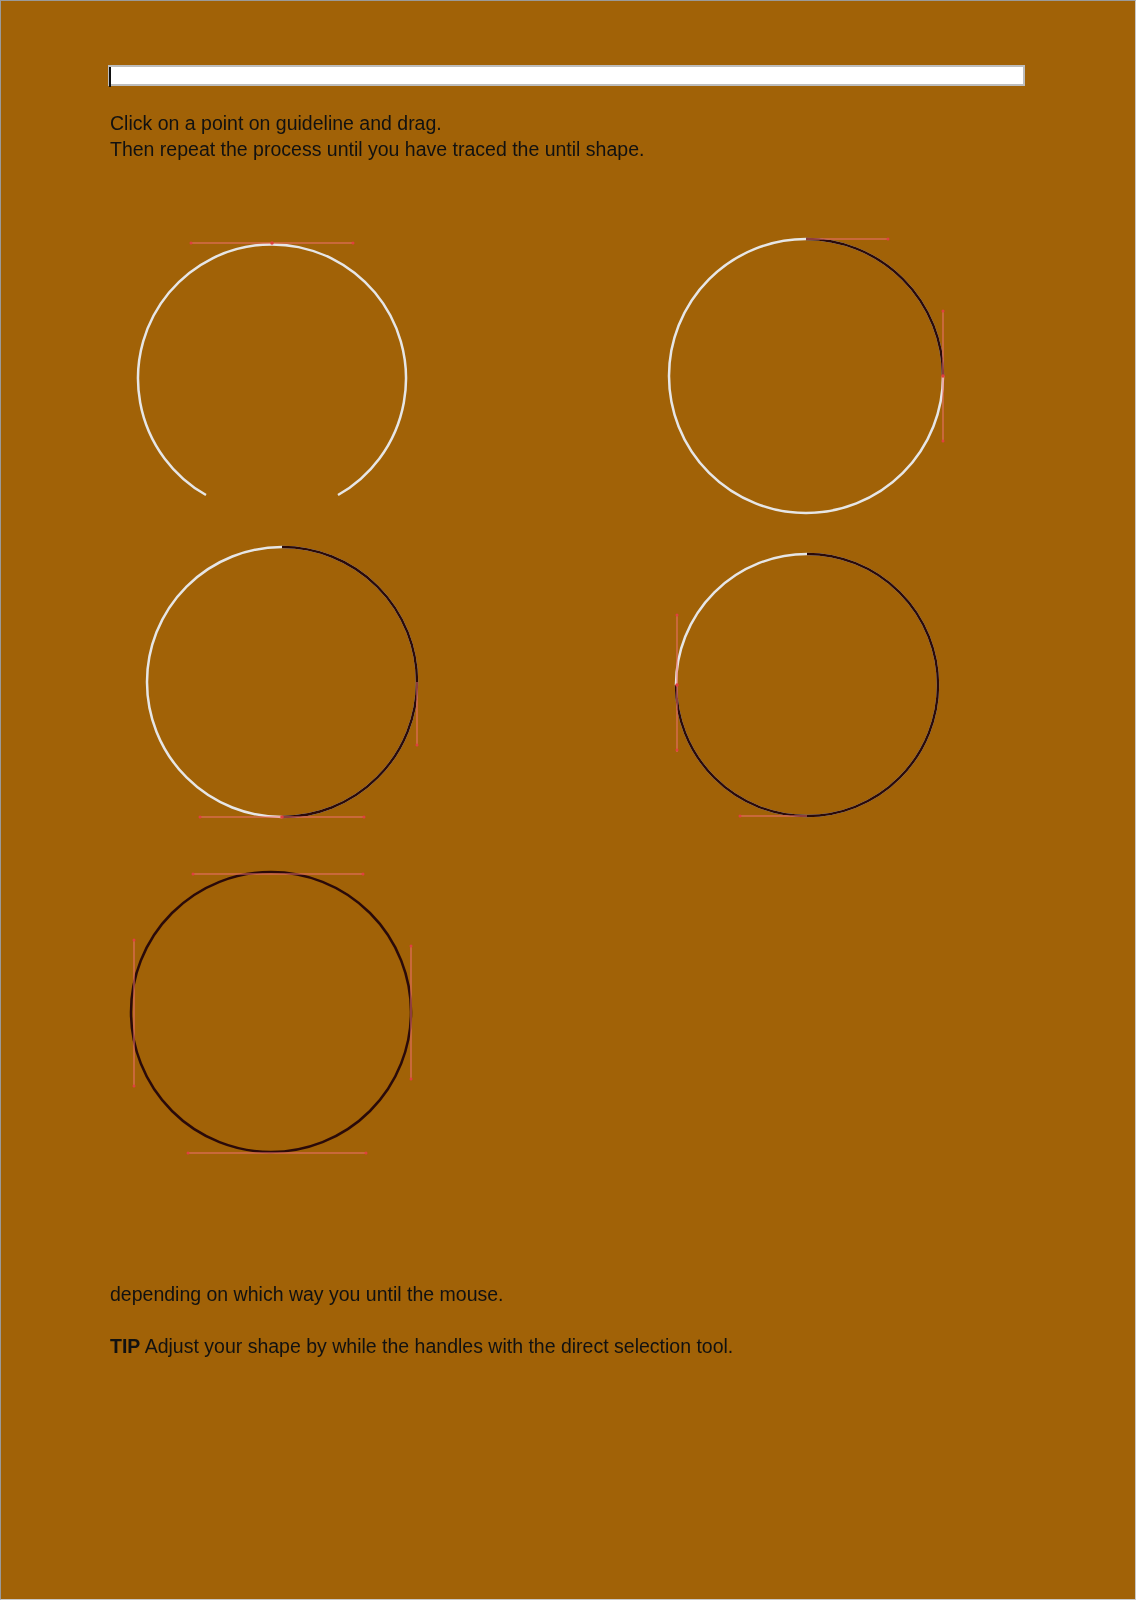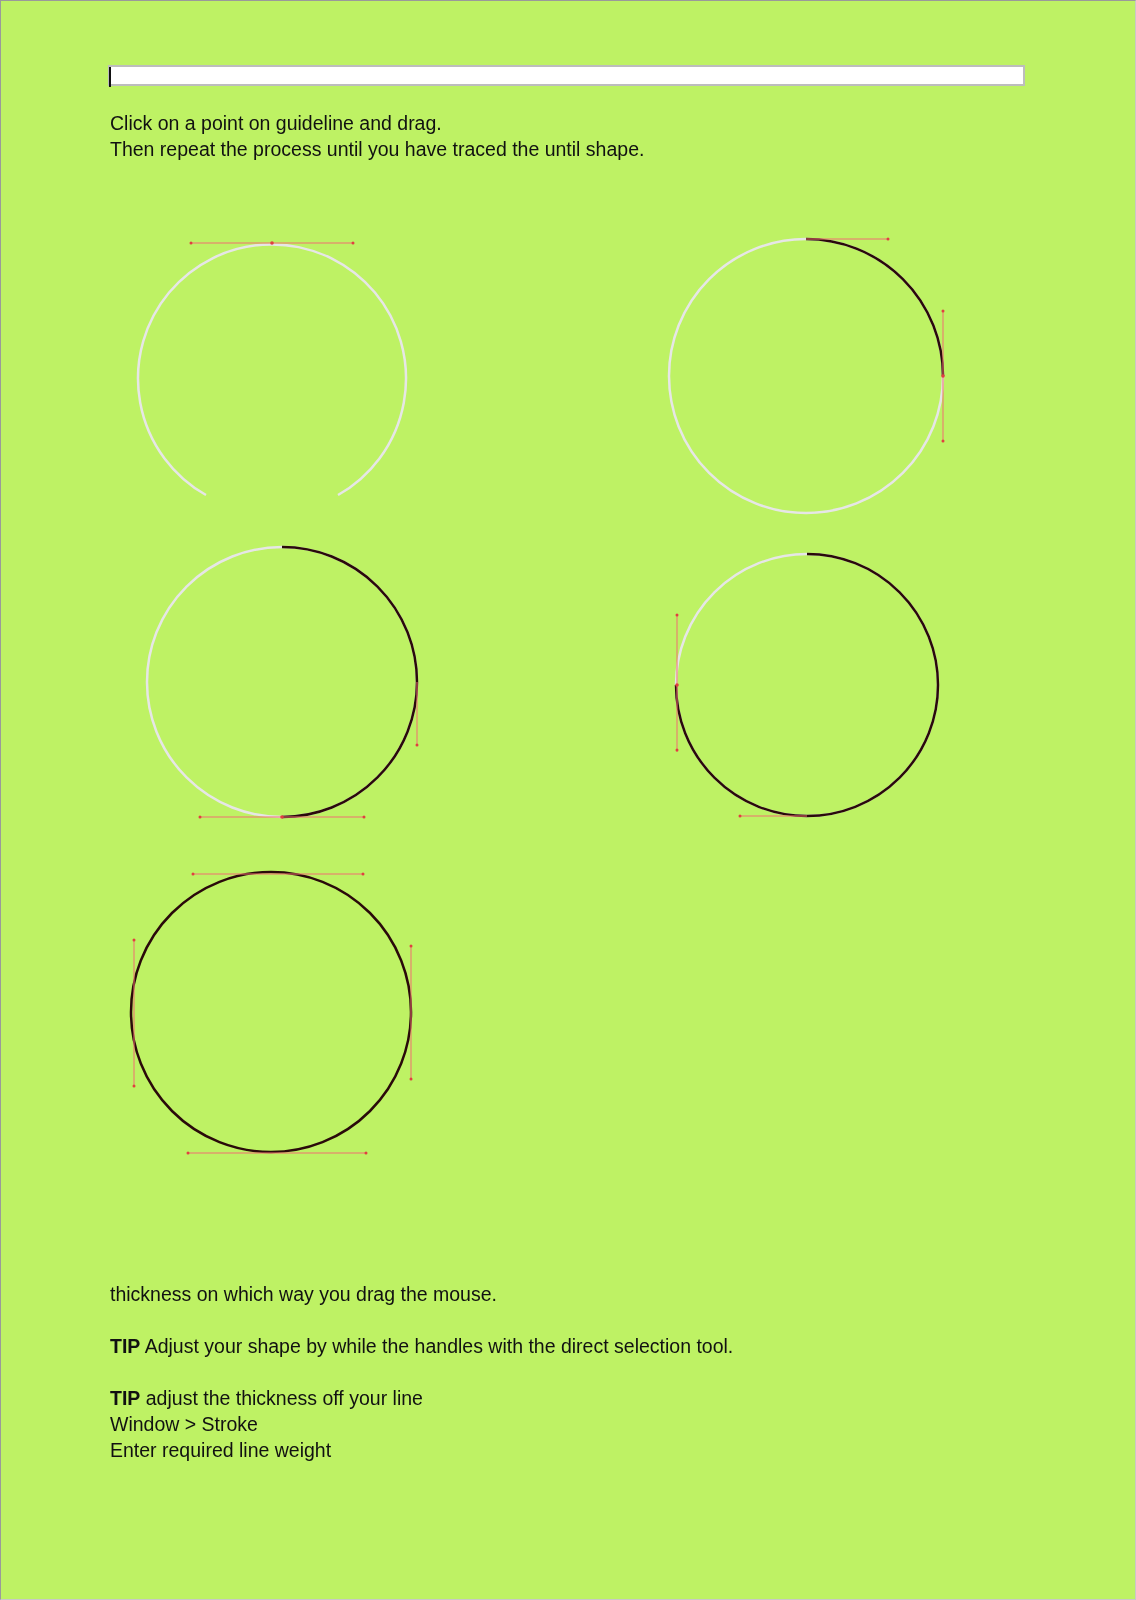--- a/index.html
+++ b/index.html
@@ -1,17 +1,17 @@
 <!DOCTYPE html>
 <html><head>
   <meta charset="utf-8">
   <style>
     html, body { margin: 0; padding: 0; background: #ffffff; }
     body { width: 1136px; height: 1600px; position: relative; overflow: hidden; font-family: "Liberation Sans", sans-serif; color: #111; }
-    .page { position: absolute; left: 0; top: 0; width: 1134px; height: 1598px; border: 1px solid #9a9a9a; border-right-color: #c8c8c8; border-bottom-color: #c8c8c8; background: #bef264; }
+    .page { position: absolute; left: 0; top: 0; width: 1134px; height: 1598px; border: 1px solid #9a9a9a; border-right-color: #c8c8c8; border-bottom-color: #c8c8c8; background: #a16207; }
     .name-field { position: absolute; left: 107px; top: 64px; width: 917px; height: 21px; border: 2px solid #bdbdbd; box-sizing: border-box; background: #fff; outline: none; padding: 0; }
     .caret { position: absolute; left: 108px; top: 66px; width: 2px; height: 20px; background: #111; }
     .instructions { position: absolute; left: 109px; top: 109px; font-size: 19.5px; line-height: 26px; }
     .instructions div { white-space: nowrap; }
     svg.drawing { position: absolute; left: 0; top: 0; }
     .tips { position: absolute; left: 109px; top: 1280px; font-size: 19.5px; line-height: 26px; }
     .tip { margin-bottom: 26px; white-space: nowrap; }
     .tip b { font-weight: bold; }
     .tip .line { display: block; }
   </style>
@@ -105,25 +105,20 @@
       <g>
         <line x1="187" y1="1152" x2="365" y2="1152" stroke="#f07070" stroke-width="1"></line>
         <circle cx="187" cy="1152" r="1.5" fill="#e04040"></circle>
         <circle cx="365" cy="1152" r="1.5" fill="#e04040"></circle>
       </g>
     </g>
   </svg>
 
   <div class="tips">
     <div class="tip">
-      <span class="line">thickness on which way you drag the mouse.</span>
+      <span class="line">depending on which way you until the mouse.</span>
     </div>
     <div class="tip">
       <span class="line"><b>TIP</b> <span>Adjust your shape by while the handles with the direct selection tool.</span></span>
-    </div>
-    <div class="tip">
-      <span class="line"><b>TIP</b> <span>adjust the thickness off your line</span></span>
-      <span class="line">Window &gt; Stroke</span>
-      <span class="line">Enter required line weight</span>
     </div>
   </div>
 
 </div>
 
 </body></html>

